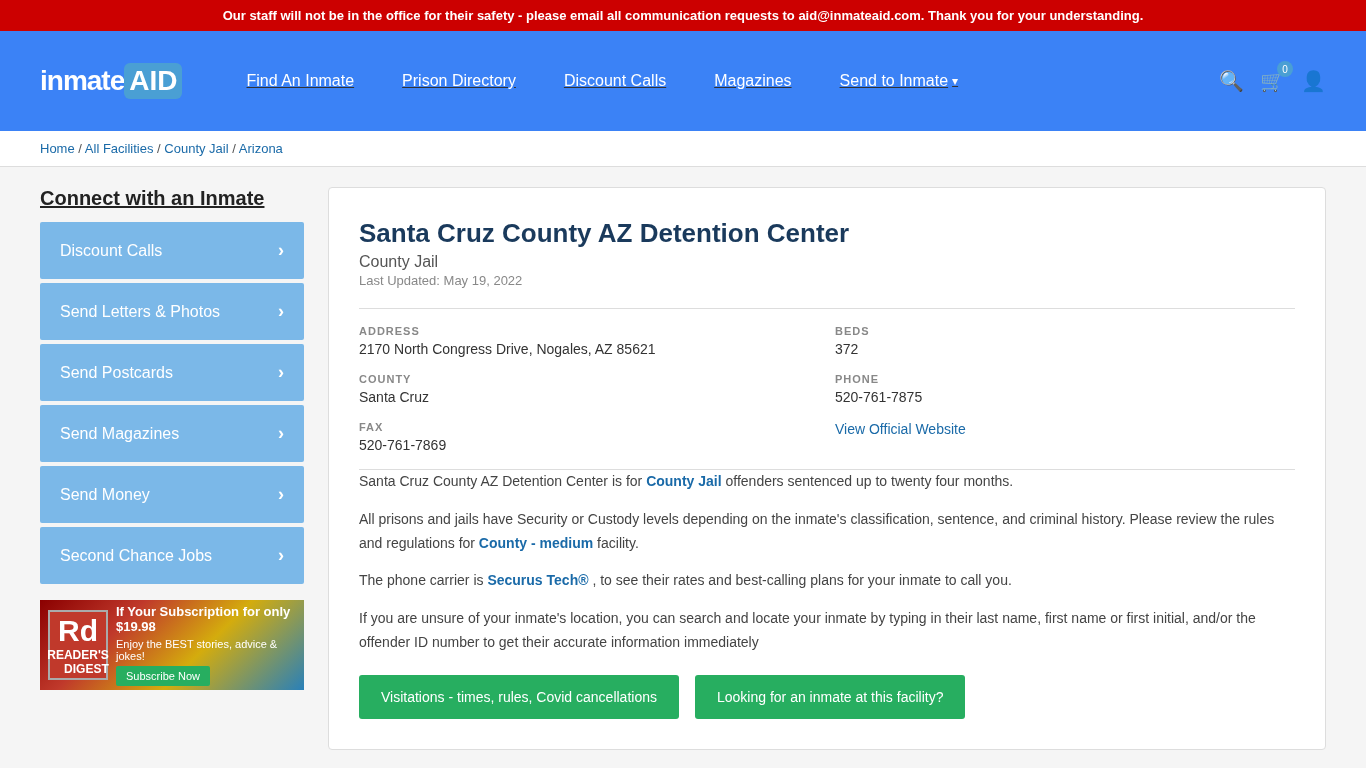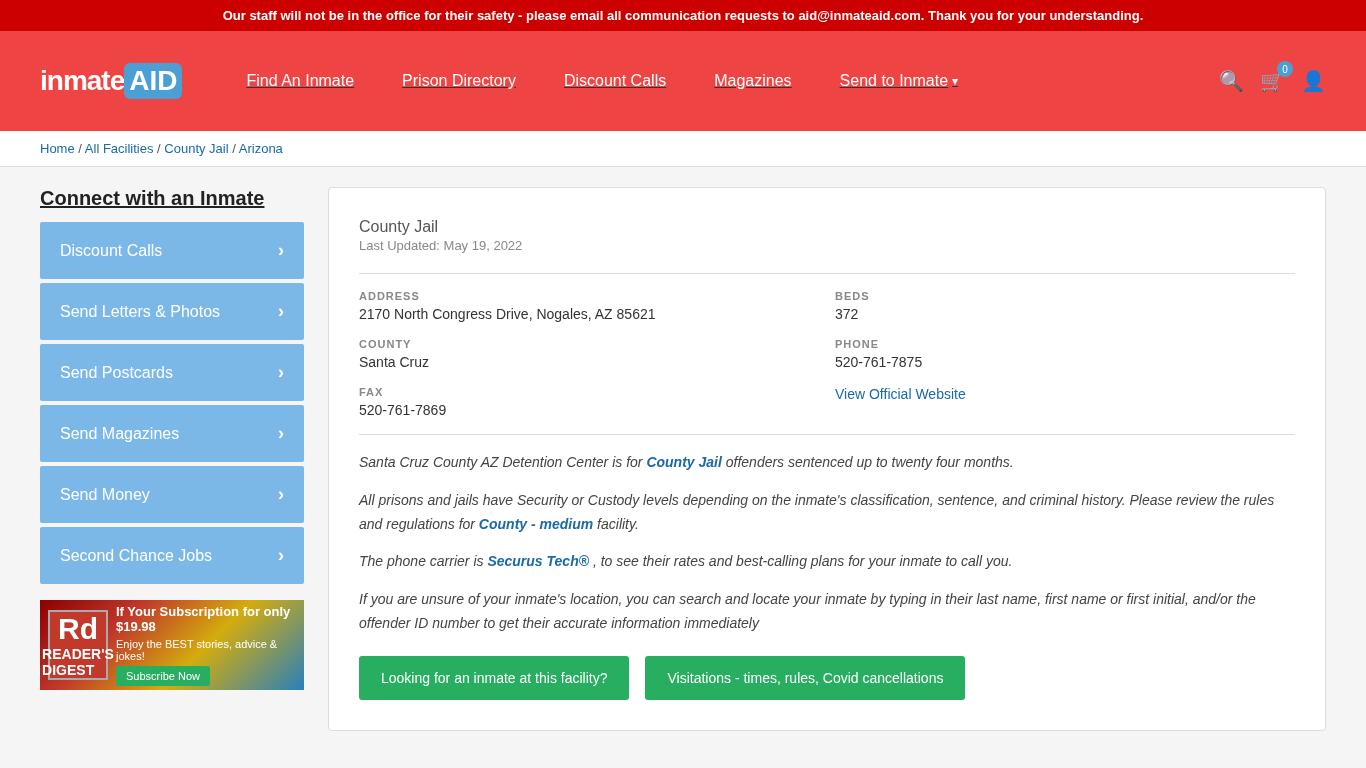--- a/index.html
+++ b/index.html
@@ -12,21 +12,21 @@
       text-align: center;
       padding: 8px 16px;
       font-size: 13px;
       font-weight: bold;
       overflow: hidden;
       white-space: nowrap;
     }
 
     
     .header {
-      background: #ef4444;
+      background: #3b82f6;
       padding: 0 40px;
       display: flex;
       align-items: center;
       height: 100px;
     }
     .logo {
       display: flex;
       align-items: center;
       margin-right: 40px;
     }
@@ -224,25 +224,23 @@
       font-size: 14px;
       color: #333;
     }
     .info-link {
       color: #1a6aa8;
       text-decoration: none;
     }
 
     
     .description {
-      padding-top: 16px;
       border-top: 1px solid #ddd;
       line-height: 1.7;
       color: #444;
-      font-style: italic;
     }
     .description p { margin-bottom: 14px; }
     .highlight-link { color: #1a6aa8; text-decoration: none; font-weight: bold; }
 
     
     .bottom-buttons {
       display: flex;
       gap: 16px;
       margin-top: 20px;
     }
@@ -330,32 +328,33 @@
     </button>
     <button class="sidebar-btn">
       <span>Second Chance Jobs</span>
       <span class="sidebar-chevron">›</span>
     </button>
 
     <div class="sidebar-ad">
       <div class="sidebar-ad-inner">
         <div class="ad-logo">
           <div class="ad-logo-rd">Rd</div>
-          <div style="font-size:14px; text-align:left;">READER'S DIGEST</div>
+          <div style="font-size:12px; text-align:right;">READER'S DIGEST</div>
         </div>
         <div class="ad-text-content">
           <div class="ad-title">If Your Subscription for only $19.98</div>
           <div>Enjoy the BEST stories, advice &amp; jokes!</div>
           <button class="ad-subscribe-btn">Subscribe Now</button>
         </div>
       </div>
     </div>
   </aside>
 
   <main class="content">
+    <h1 class="facility-title">Santa Cruz County AZ Detention Center</h1>
     <div class="facility-type">County Jail</div>
     <div class="facility-updated">Last Updated: May 19, 2022</div>
 
     <div class="info-grid">
       <div class="info-item">
         <div class="info-label">ADDRESS</div>
         <div class="info-value">2170 North Congress Drive, Nogales, AZ 85621</div>
       </div>
       <div class="info-item">
         <div class="info-label">BEDS</div>
@@ -391,18 +390,18 @@
       </p>
       <p>
         <span>The phone carrier is </span>
         <a href="#" class="highlight-link">Securus Tech®</a>
         <span>, to see their rates and best-calling plans for your inmate to call you.</span>
       </p>
       <p>If you are unsure of your inmate's location, you can search and locate your inmate by typing in their last name, first name or first initial, and/or the offender ID number to get their accurate information immediately</p>
     </div>
 
     <div class="bottom-buttons">
+      <button class="btn-green">Visitations - times, rules, Covid cancellations</button>
       <button class="btn-green">Looking for an inmate at this facility?</button>
-      <button class="btn-green">Visitations - times, rules, Covid cancellations</button>
     </div>
   </main>
 
 </div>
 
 </body></html>

